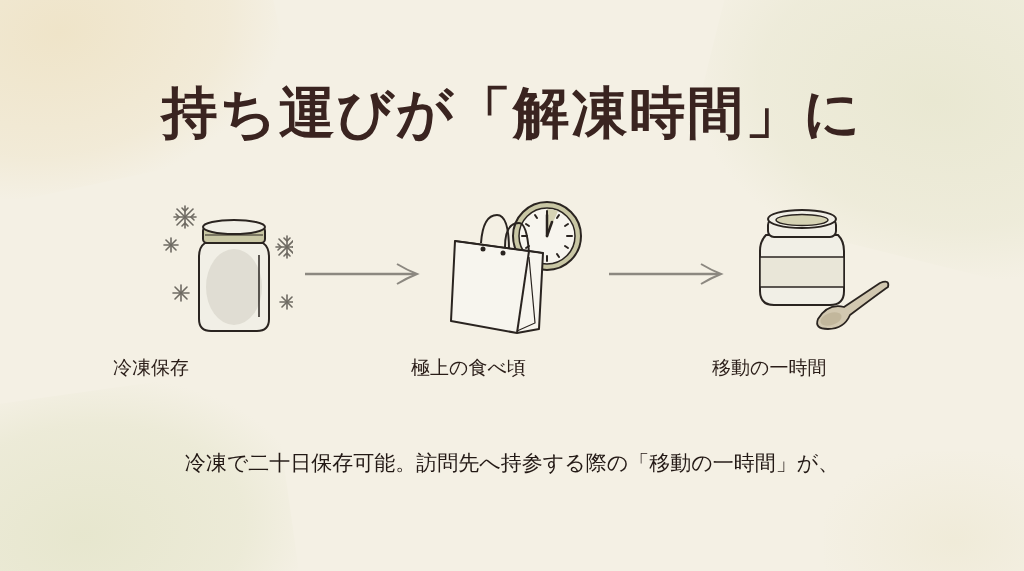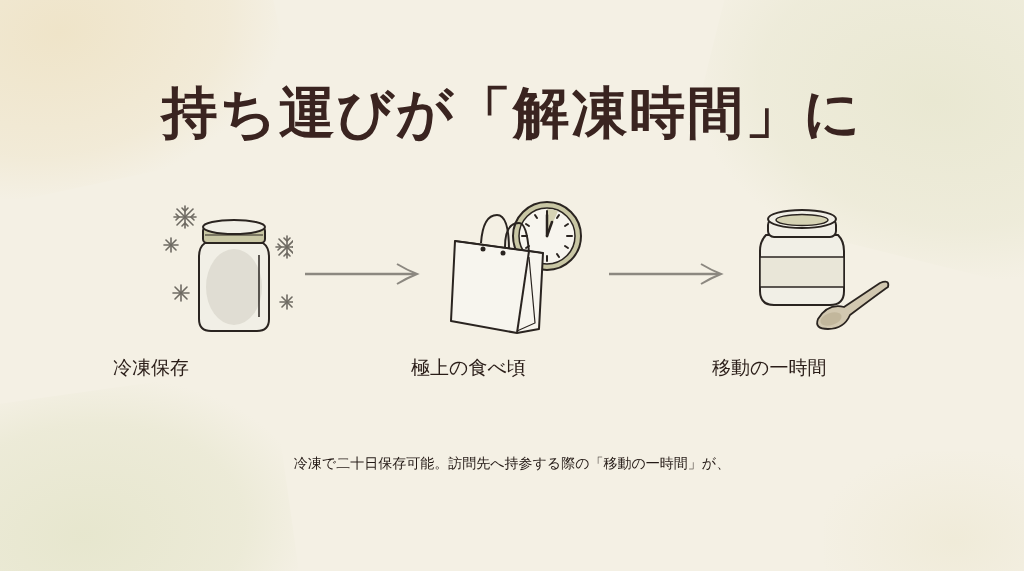--- a/index.html
+++ b/index.html
@@ -50,21 +50,21 @@
   #step-1 { left: 113px; }
   #step-2 { left: 411px; }
   #step-3 { left: 712px; }
 
   .arrow { position: absolute; top: 262px; }
   #arrow-1 { left: 303px; }
   #arrow-2 { left: 607px; }
 
   .description {
     position: absolute; left: 0; right: 0; top: 446px;
-    text-align: center; font-size: 14px; line-height: 35px; color: #231915;
+    text-align: center; font-size: 21px; line-height: 35px; color: #231915;
   }
   .description p { margin: 0; }
 </style>
 </head>
 <body>
 
 <div class="bg-wash wash-tl"></div>
 <div class="bg-wash wash-tr"></div>
 <div class="bg-wash wash-bl"></div>
 <div class="bg-wash wash-br"></div>

